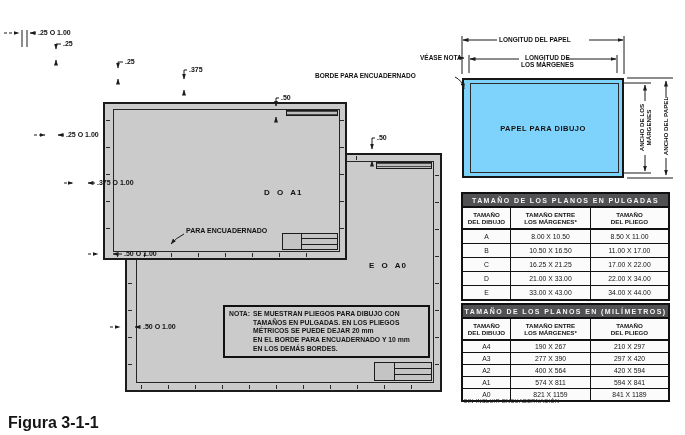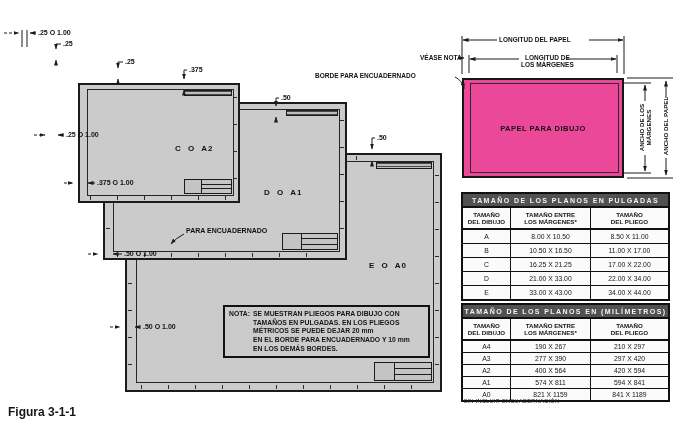--- a/index.html
+++ b/index.html
@@ -33,21 +33,21 @@
 
   
   .notebox { position:absolute; left:223px; top:305px; width:207px; height:53px;
              border:2px solid #111; box-sizing:border-box; display:flex; gap:3px;
              padding:3px 3px 2px 4px; }
   .notebox .nprefix { font-weight:bold; font-size:6.8px; line-height:8.7px; }
   .notebox .nlines div { font-weight:bold; font-size:6.8px; line-height:8.7px; white-space:nowrap; }
 
   
   .paper { position:absolute; left:462px; top:78px; width:162px; height:100px;
-           border:2px solid #161616; background:#ec4899; box-sizing:border-box; }
+           border:2px solid #161616; background:#7dd3fc; box-sizing:border-box; }
   .paper-inner { position:absolute; top:3px; right:3px; bottom:3px; left:6px; border:1.5px solid #2b2b2b; }
   .paper-label { position:absolute; inset:0; display:flex; align-items:center; justify-content:center;
                  font-weight:bold; font-size:7.5px; letter-spacing:0.5px; color:#111; }
 
   
   .ptable { position:absolute; left:461px; width:209px; border:2px solid #111; box-sizing:border-box; background:#fbfbfb; }
   .pt-title { background:#515154; color:#f4f4f4; font-weight:bold; font-size:7px; letter-spacing:1.4px;
               text-align:center; padding:3px 0 2px 0; border-bottom:2px solid #111; white-space:nowrap; }
   .pt-head { display:grid; grid-template-columns:48px 80px 1fr; border-bottom:2px solid #111; }
   .pt-head > div { text-align:center; padding:3px 1px; border-right:1px solid #111; }
@@ -55,21 +55,21 @@
   .pt-head span { display:block; font-weight:bold; font-size:6.2px; line-height:7.2px; }
   .pt-row { display:grid; grid-template-columns:48px 80px 1fr; border-bottom:1px solid #111; }
   .pt-row:last-child { border-bottom:none; }
   .pt-row > div { text-align:center; font-size:6.8px; border-right:1px solid #111; }
   .pt-row > div:last-child { border-right:none; }
   .t1 .pt-row > div { padding:3px 0; }
   .t2 .pt-row > div { padding:2px 0; }
   .footnote { position:absolute; left:461px; top:398px; font-size:5.6px; letter-spacing:0.3px; color:#222; }
 
   
-  .cap-num { position:absolute; left:8px; top:405px; font-weight:bold; font-size:12px; }
+  .cap-num { position:absolute; left:8px; top:414px; font-weight:bold; font-size:16px; }
   .cap-txt { position:absolute; left:97px; top:408px; font-family:"Liberation Serif",serif; font-weight:bold; font-size:10.5px; }
 
   svg.overlay { position:absolute; left:0; top:0; pointer-events:none; }
   svg .ln { stroke:#1b1b1b; stroke-width:1; fill:none; }
   svg .dash { stroke-dasharray:3 2; }
 </style>
 </head>
 <body>
 
 <div class="stage">
@@ -102,35 +102,20 @@
       <div class="tb-left"></div>
       <div class="tb-right">
           <div></div>
           <div></div>
           <div></div>
         </div>
     </div>
     <div class="sheet-label" style="left:159px;top:84px;">D O A1</div>
   </div>
 
-  <div class="sheet" style="left:78px;top:83px;width:162px;height:120px;">
-    <div class="sheet-inner" style="top:4px;right:4px;bottom:5px;left:7px;"></div>
-    <div class="ticks-h" style="left:10px;right:10px;"></div>
-    <div class="ticks-v" style="right:1px;top:12px;bottom:12px;"></div>
-    <div class="revstrip" style="top:5px;right:6px;width:48px;height:6px;"></div>
-    <div class="tblock" style="right:6px;bottom:7px;width:48px;height:15px;">
-      <div class="tb-left"></div>
-      <div class="tb-right">
-          <div></div>
-          <div></div>
-          <div></div>
-        </div>
-    </div>
-    <div class="sheet-label" style="left:95px;top:59px;">C O A2</div>
-  </div>
 
 
 
   <div class="lbl" style="left:38px;top:29px;">.25 O 1.00</div>
   <div class="lbl" style="left:63px;top:40px;">.25</div>
   <div class="lbl" style="left:125px;top:58px;">.25</div>
   <div class="lbl" style="left:189px;top:66px;">.375</div>
   <div class="lbl" style="left:281px;top:94px;">.50</div>
   <div class="lbl" style="left:377px;top:134px;">.50</div>
   <div class="lbl" style="left:66px;top:131px;">.25 O 1.00</div>

